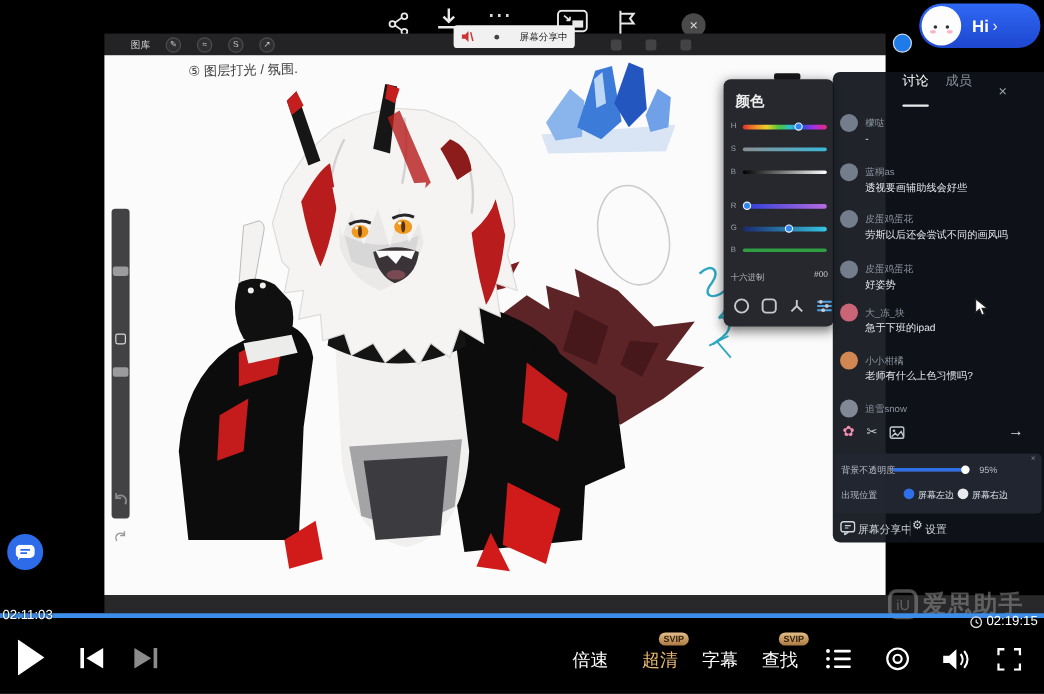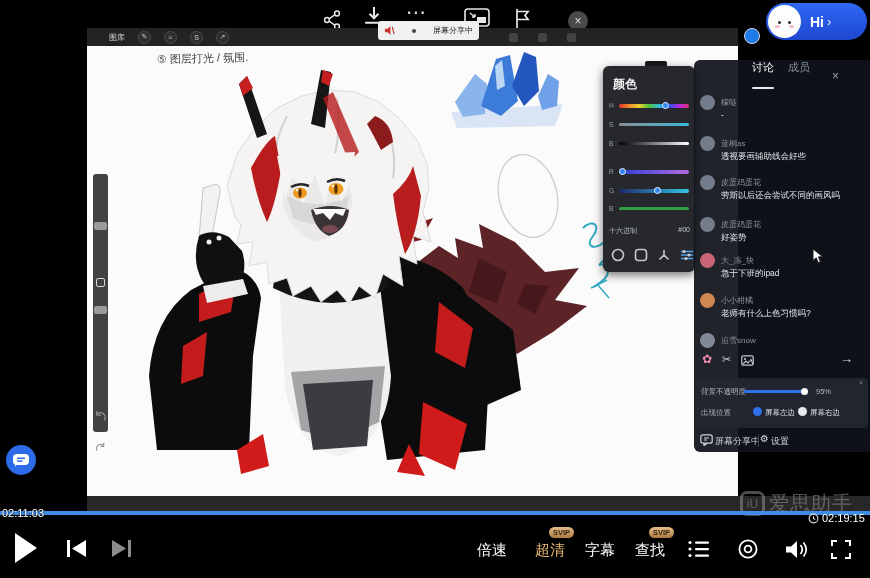--- a/index.html
+++ b/index.html
@@ -114,21 +114,21 @@
 .cursor{left:812px;top:248px;z-index:9}
 .fab-chat{left:6px;top:445px;width:30px;height:30px;border-radius:50%;background:#2d6be8;
   display:flex;align-items:center;justify-content:center;z-index:4}
 
 
 .progress{left:0;top:511px;width:870px;height:4px;background:#3e8de8;z-index:3}
 .cur-time{left:2px;top:507px;font-size:11px;color:#fff;text-shadow:0 1px 2px #000;z-index:4}
 .watermark{left:740px;top:490px;display:flex;align-items:center;gap:4px;opacity:.5;z-index:2}
 .wm-logo{width:25px;height:25px;border:3px solid #9a9a9a;border-radius:7px;color:#9a9a9a;
   font-size:12px;font-weight:normal;display:flex;align-items:center;justify-content:center}
-.wm-text{font-size:20px;font-weight:normal;color:#9a9a9a;letter-spacing:1px;white-space:nowrap}
+.wm-text{font-size:20px;font-weight:bold;color:#9a9a9a;letter-spacing:1px;white-space:nowrap}
 .tot-time{left:808px;top:512px;display:flex;align-items:center;gap:3px;font-size:11px;color:#fff;z-index:4}
 .btn-play{left:14px;top:533px}
 .btn-prev{left:66px;top:540px}
 .btn-next{left:110px;top:540px;opacity:.55}
 .pl-label{top:541px;font-size:15px;color:#fff;white-space:nowrap}
 .lab-speed{left:477px}.lab-quality{left:535px;color:#e9b971}.lab-sub{left:585px}.lab-find{left:635px}
 .svip{top:527px;font-size:7.5px;font-weight:bold;color:#2e1f0a;padding:1px 4px;border-radius:6px;
   background:linear-gradient(180deg,#e3bd8a,#ad7a42);z-index:4}
 .sv1{left:549px}.sv2{left:649px}
 .btn-list{left:688px;top:540px}

